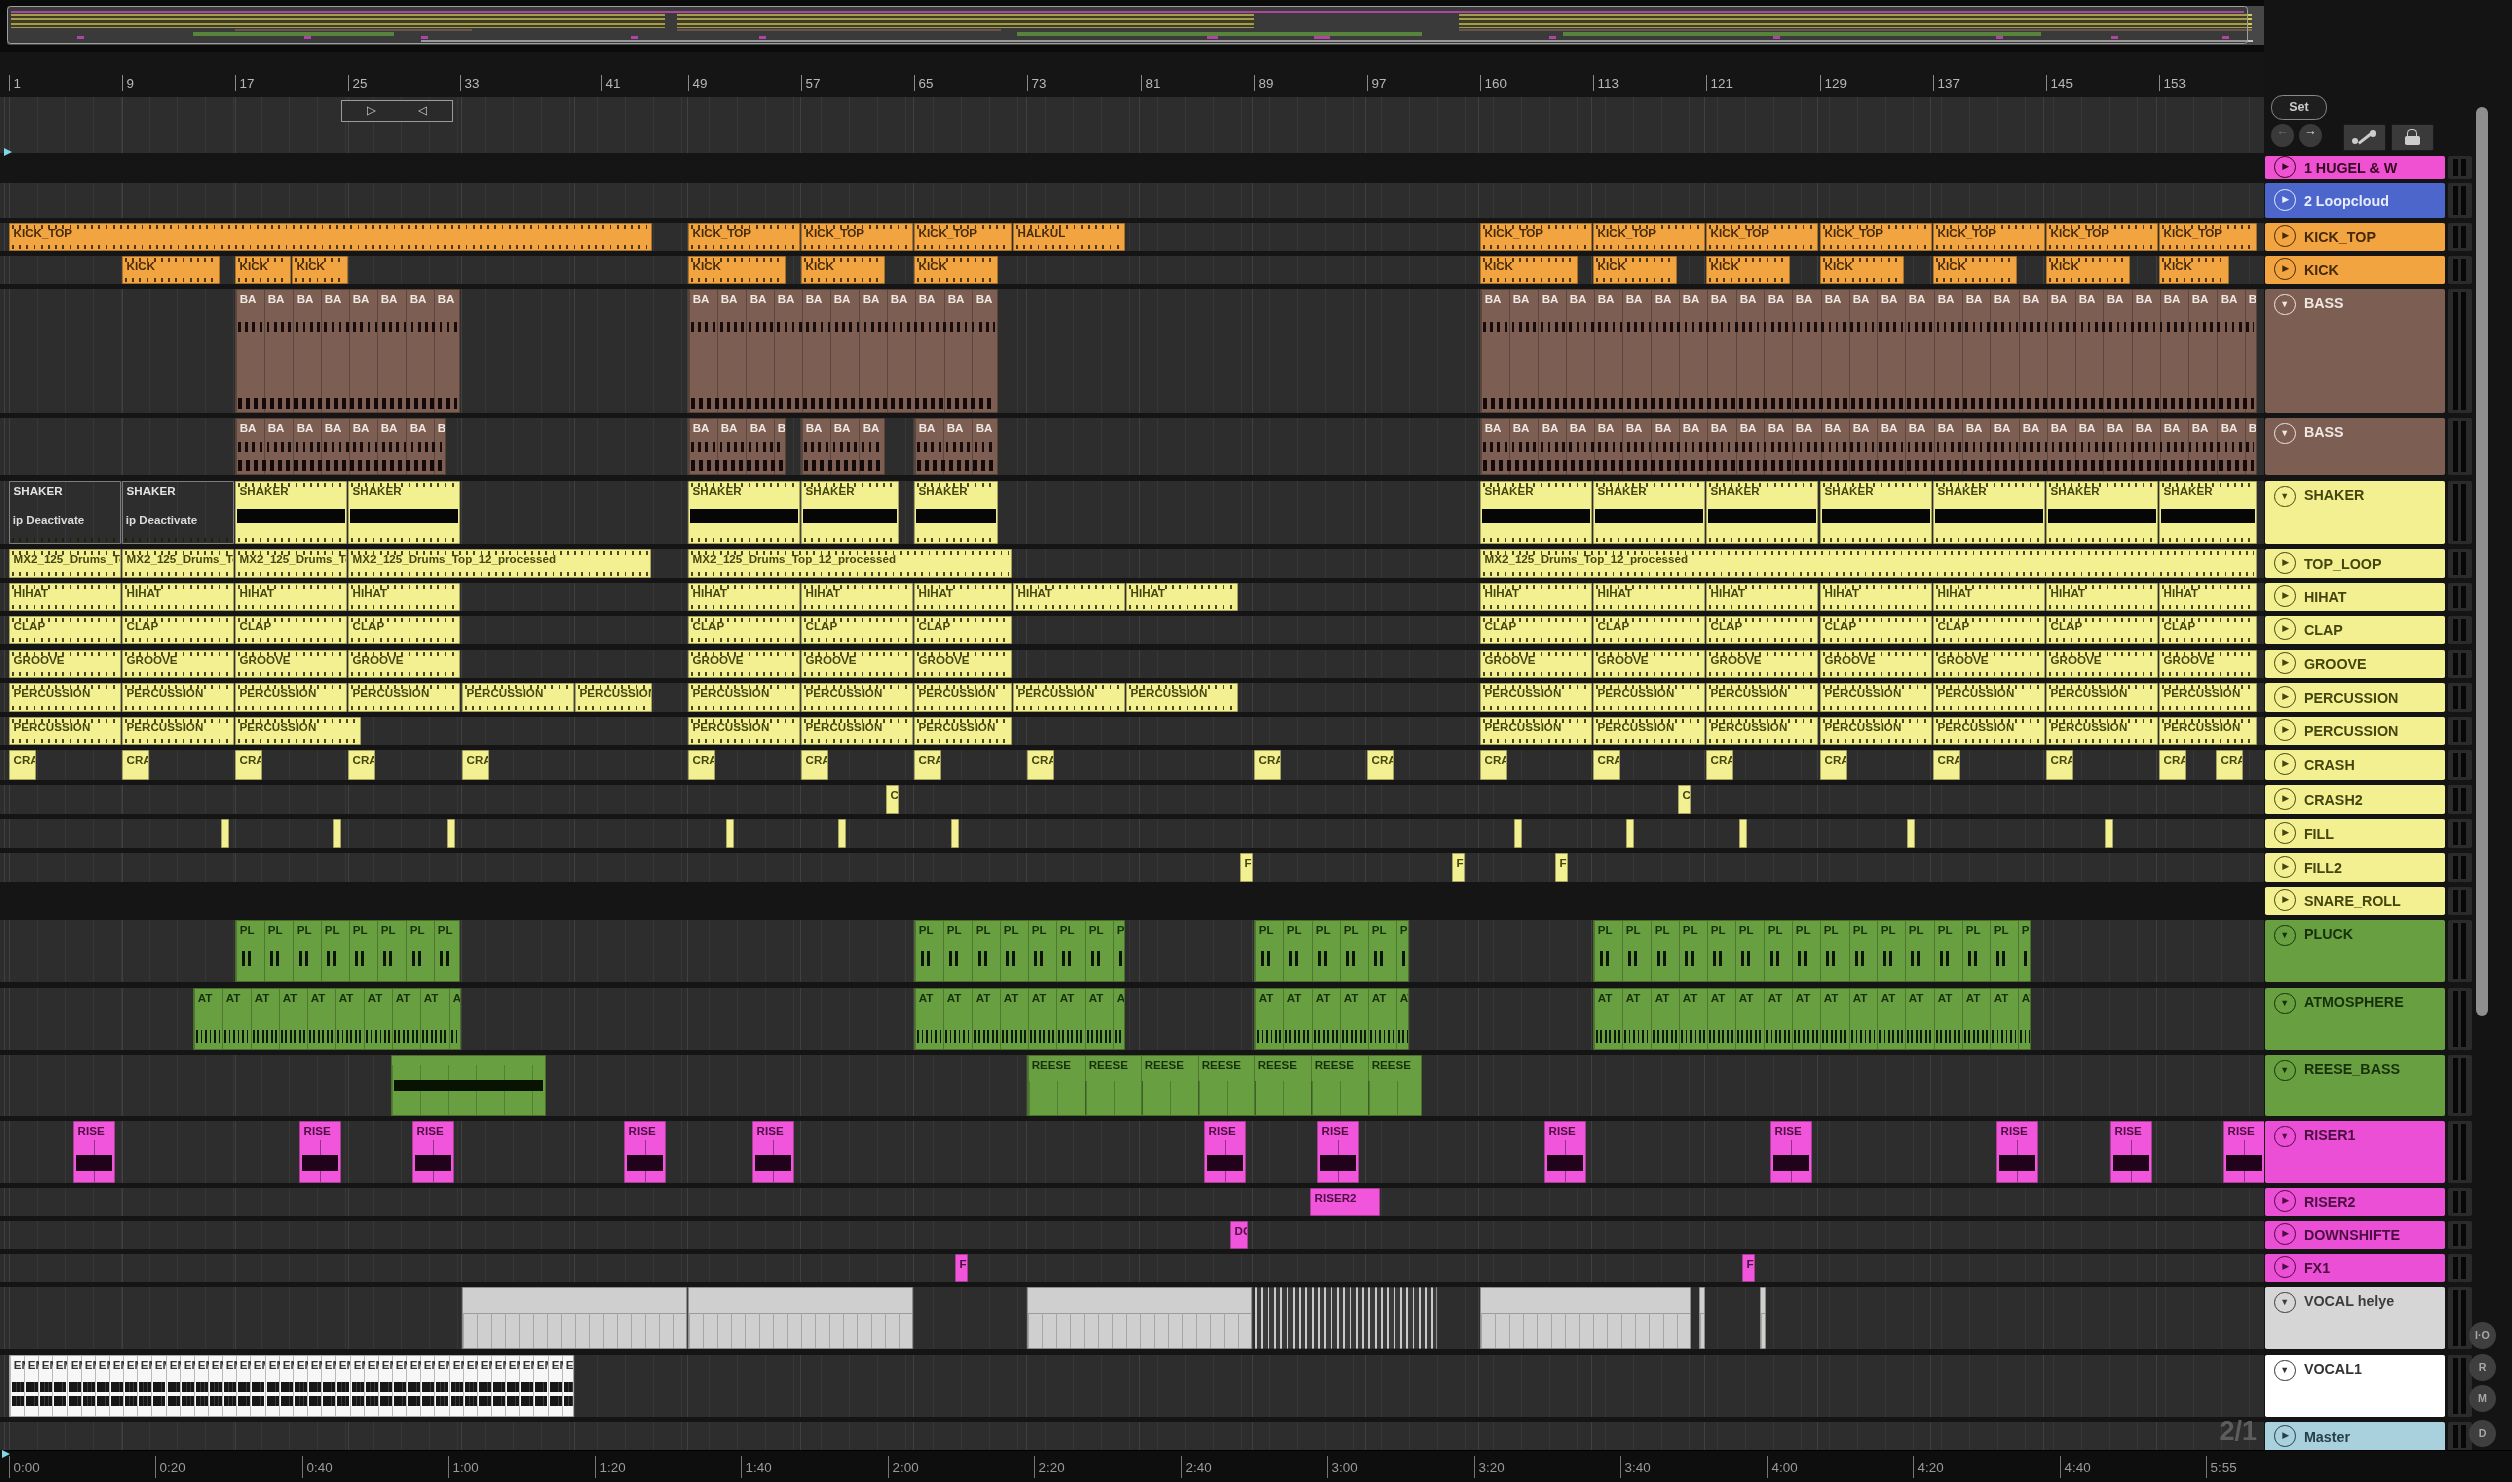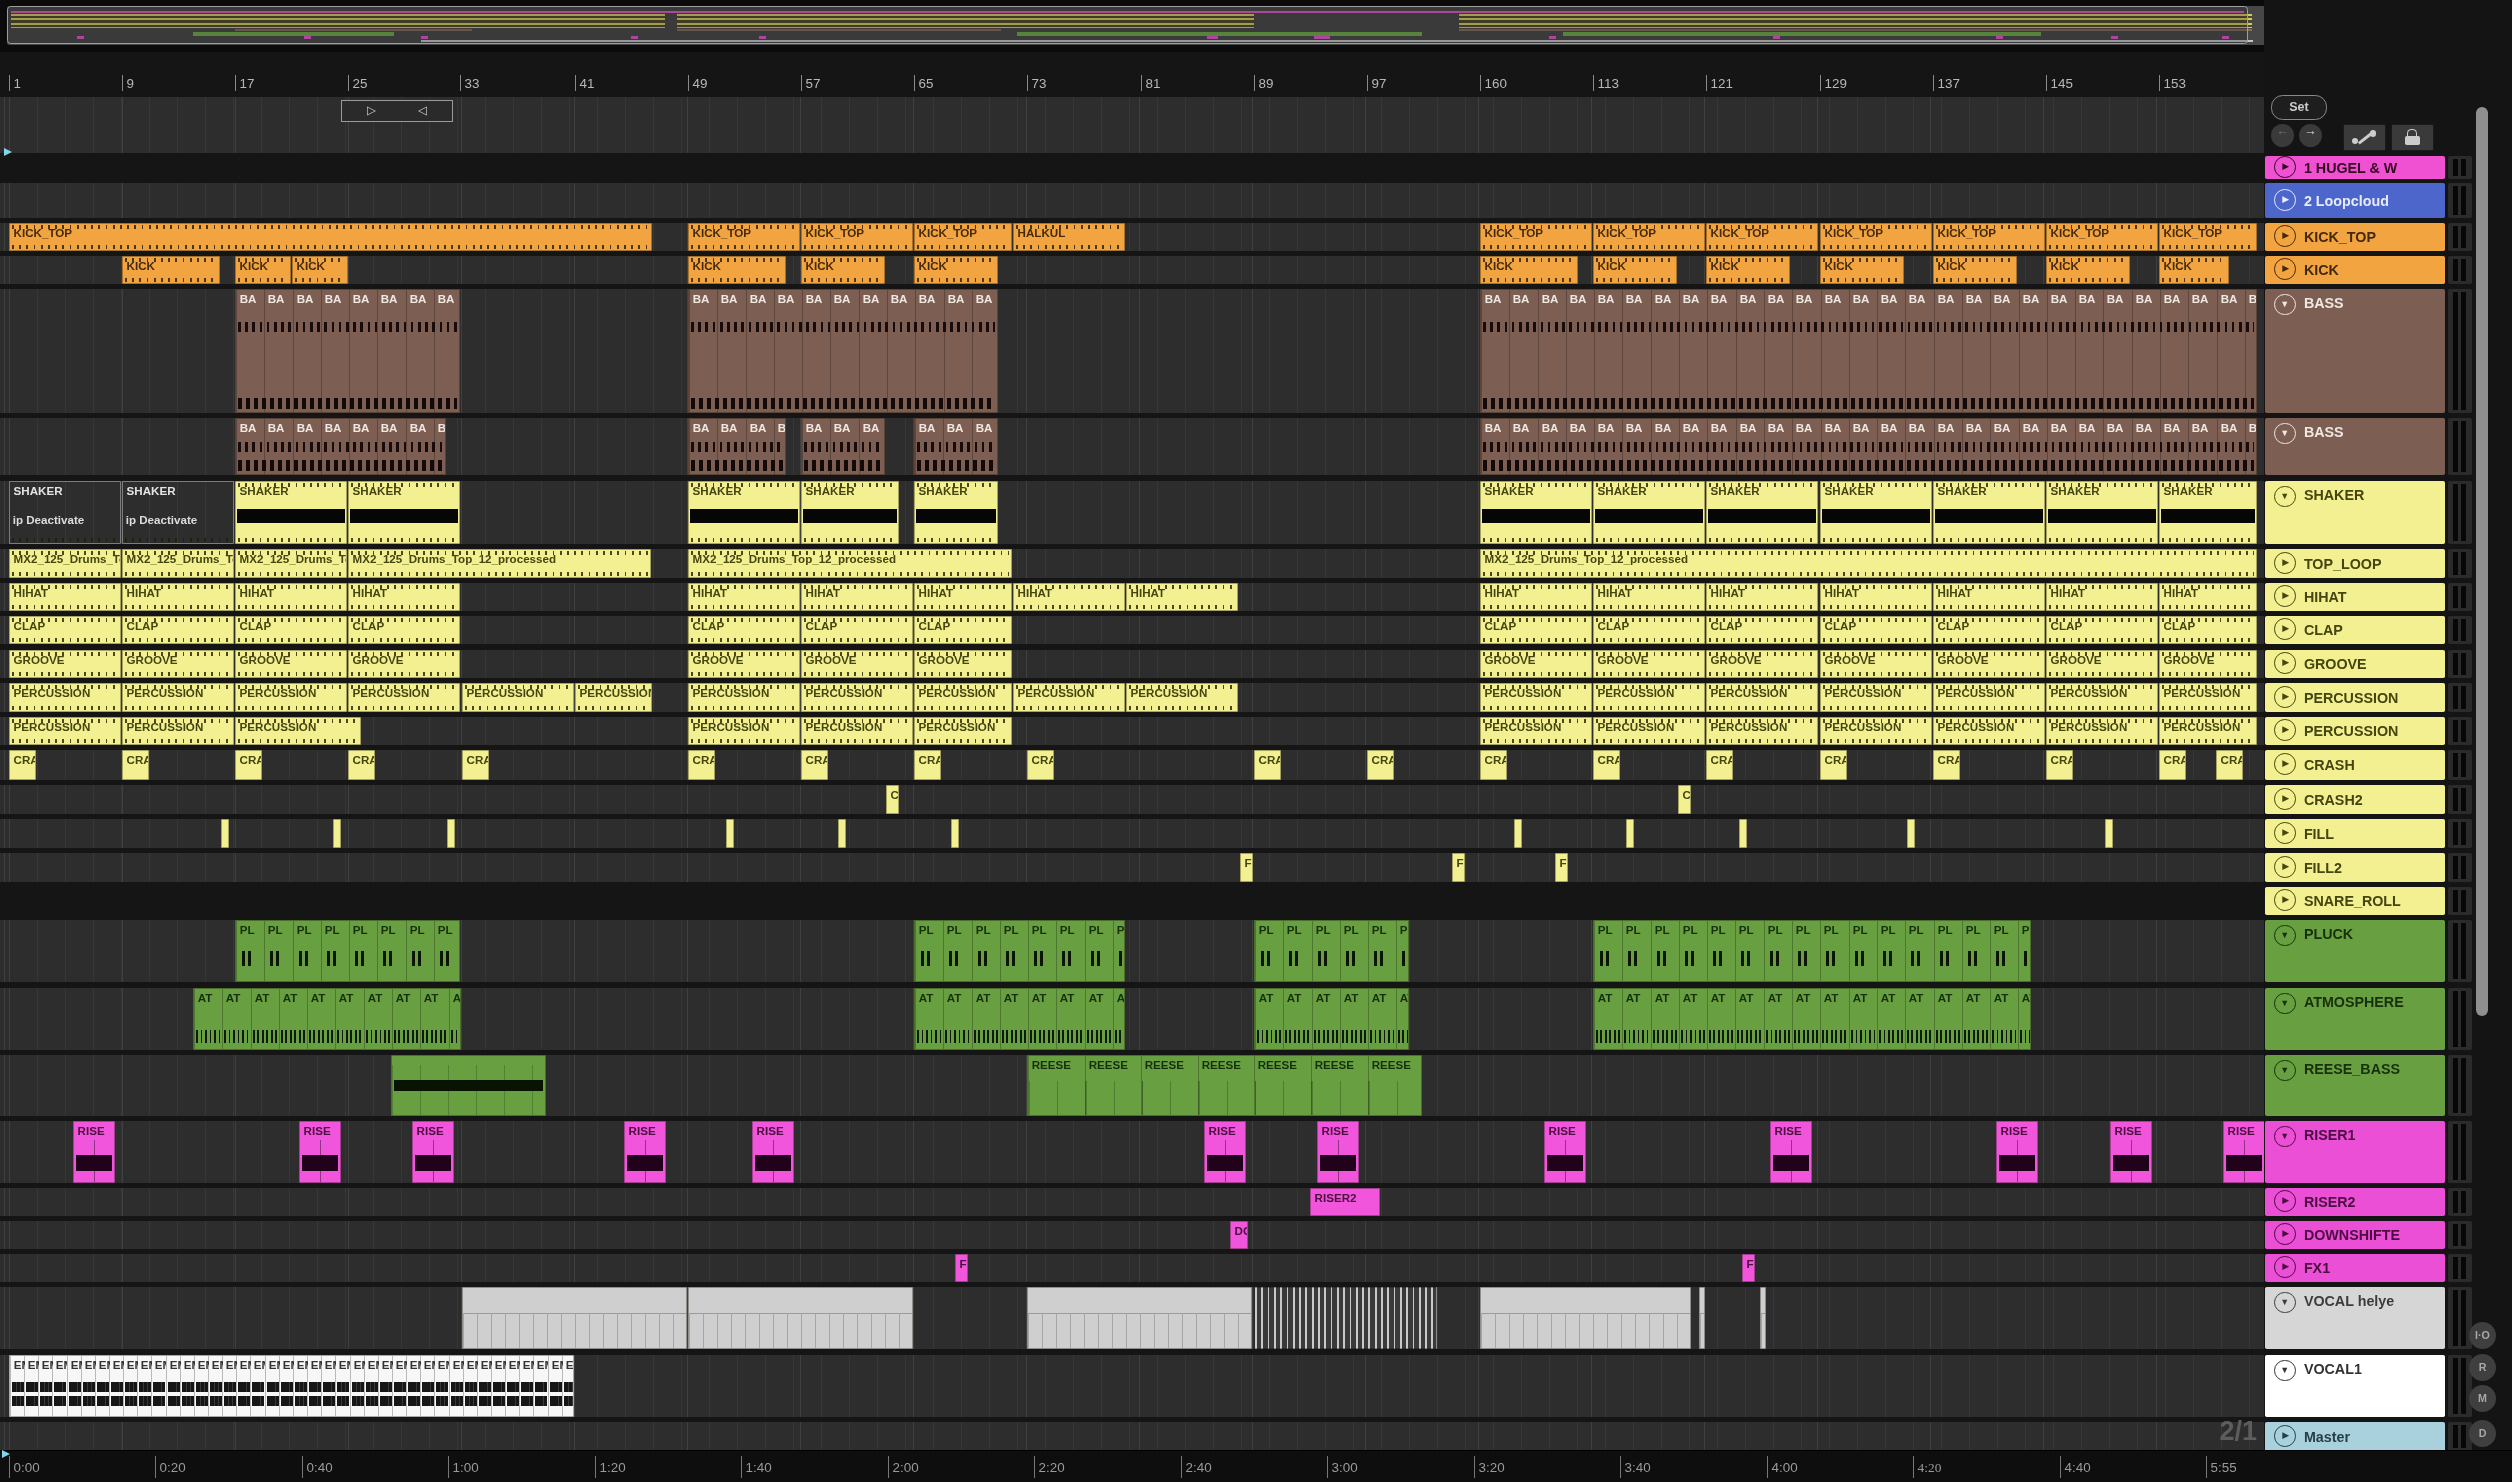--- a/index.html
+++ b/index.html
@@ -155,21 +155,21 @@
       <i style="left:18px"></i>
       <i style="left:25px"></i>
   </div>
 
   <div id="barruler">
       <div class="bnum" style="left: 9px;">1</div>
       <div class="bnum" style="left: 122px;">9</div>
       <div class="bnum" style="left: 235px;">17</div>
       <div class="bnum" style="left: 348px;">25</div>
       <div class="bnum" style="left: 460px;">33</div>
-      <div class="bnum" style="left: 575px; text-align: right;">41</div>
+      <div class="bnum" style="left: 601px; text-align: right;">41</div>
       <div class="bnum" style="left: 688px;">49</div>
       <div class="bnum" style="left: 801px;">57</div>
       <div class="bnum" style="left: 914px;">65</div>
       <div class="bnum" style="left: 1027px;">73</div>
       <div class="bnum" style="left: 1141px;">81</div>
       <div class="bnum" style="left: 1254px;">89</div>
       <div class="bnum" style="left: 1367px;">97</div>
       <div class="bnum" style="left: 1480px;">160</div>
       <div class="bnum" style="left: 1593px;">113</div>
       <div class="bnum" style="left: 1706px;">121</div>
@@ -1906,21 +1906,21 @@
       <div class="tnum" style="left: 448px;">1:00</div>
       <div class="tnum" style="left: 595px;">1:20</div>
       <div class="tnum" style="left: 741px;">1:40</div>
       <div class="tnum" style="left: 888px;">2:00</div>
       <div class="tnum" style="left: 1034px;">2:20</div>
       <div class="tnum" style="left: 1181px;">2:40</div>
       <div class="tnum" style="left: 1327px;">3:00</div>
       <div class="tnum" style="left: 1474px;">3:20</div>
       <div class="tnum" style="left: 1620px;">3:40</div>
       <div class="tnum" style="left: 1767px;">4:00</div>
-      <div class="tnum" style="left: 1913px; font-family: Liberation Serif, serif;">4:20</div>
+      <div class="tnum" style="left: 1913px;">4:20</div>
       <div class="tnum" style="left: 2060px;">4:40</div>
       <div class="tnum" style="left: 2206px;">5:55</div>
     </div>
   <div class="wedge" style="left:1.8px;top:1450px"></div>
 
 <div class="sidebtn" style="top: 1322px;">I·O</div>
     <div class="sidebtn" style="top: 1354px;">R</div>
     <div class="sidebtn" style="top: 1385px;">M</div>
     <div class="sidebtn" style="top: 1420px;">D</div>
   </div>

